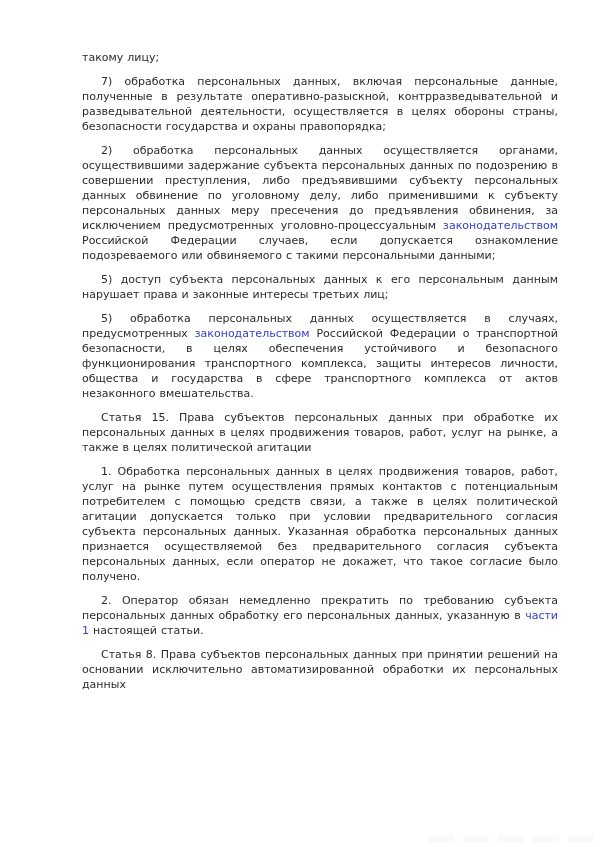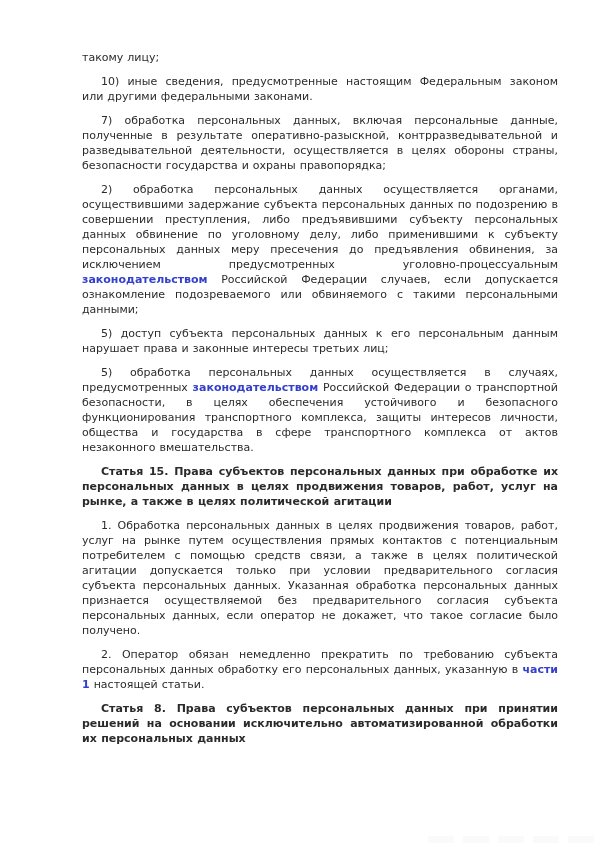--- a/index.html
+++ b/index.html
@@ -30,45 +30,43 @@
     font-size: 11px;
     line-height: 15px;
     text-align: justify;
   }
   .para {
     margin: 0 0 9px 0;
     text-indent: 19px;
     word-spacing: 0.5px;
   }
   .para.continuation { text-indent: 0; }
-  .para.heading { font-weight: bold; }
+  .para.heading { font-weight: normal; }
   .link {
     color: var(--link-color);
     cursor: pointer;
     text-decoration: none;
-    font-weight: bold;
   }
   .watermark {
     position: absolute;
     left: 428px; top: 836px;
     display: flex;
     gap: 9px;
   }
   .wm-block {
     width: 26px; height: 7px;
     background: var(--wm-color);
   }
 </style>
 </head>
 <body>
 
 <div class="page">
   <div class="content">
       <p class="para continuation"><span>такому лицу;</span></p>
-      <p class="para body"><span>10) иные сведения, предусмотренные настоящим Федеральным законом или другими федеральными законами.</span></p>
       <p class="para body"><span>7) обработка персональных данных, включая персональные данные, полученные в результате оперативно-разыскной, контрразведывательной и разведывательной деятельности, осуществляется в целях обороны страны, безопасности государства и охраны правопорядка;</span></p>
       <p class="para body"><span>2) обработка персональных данных осуществляется органами, осуществившими задержание субъекта персональных данных по подозрению в совершении преступления, либо предъявившими субъекту персональных данных обвинение по уголовному делу, либо применившими к субъекту персональных данных меру пресечения до предъявления обвинения, за исключением предусмотренных уголовно-процессуальным </span><span class="link">законодательством</span><span> Российской Федерации случаев, если допускается ознакомление подозреваемого или обвиняемого с такими персональными данными;</span></p>
       <p class="para body"><span>5) доступ субъекта персональных данных к его персональным данным нарушает права и законные интересы третьих лиц;</span></p>
       <p class="para body"><span>5) обработка персональных данных осуществляется в случаях, предусмотренных </span><span class="link">законодательством</span><span> Российской Федерации о транспортной безопасности, в целях обеспечения устойчивого и безопасного функционирования транспортного комплекса, защиты интересов личности, общества и государства в сфере транспортного комплекса от актов незаконного вмешательства.</span></p>
       <p class="para heading"><span>Статья 15. Права субъектов персональных данных при обработке их персональных данных в целях продвижения товаров, работ, услуг на рынке, а также в целях политической агитации</span></p>
       <p class="para body"><span>1. Обработка персональных данных в целях продвижения товаров, работ, услуг на рынке путем осуществления прямых контактов с потенциальным потребителем с помощью средств связи, а также в целях политической агитации допускается только при условии предварительного согласия субъекта персональных данных. Указанная обработка персональных данных признается осуществляемой без предварительного согласия субъекта персональных данных, если оператор не докажет, что такое согласие было получено.</span></p>
       <p class="para body"><span>2. Оператор обязан немедленно прекратить по требованию субъекта персональных данных обработку его персональных данных, указанную в </span><span class="link">части 1</span><span> настоящей статьи.</span></p>
       <p class="para heading"><span>Статья 8. Права субъектов персональных данных при принятии решений на основании исключительно автоматизированной обработки их персональных данных</span></p>
     </div>
   <div class="watermark">

